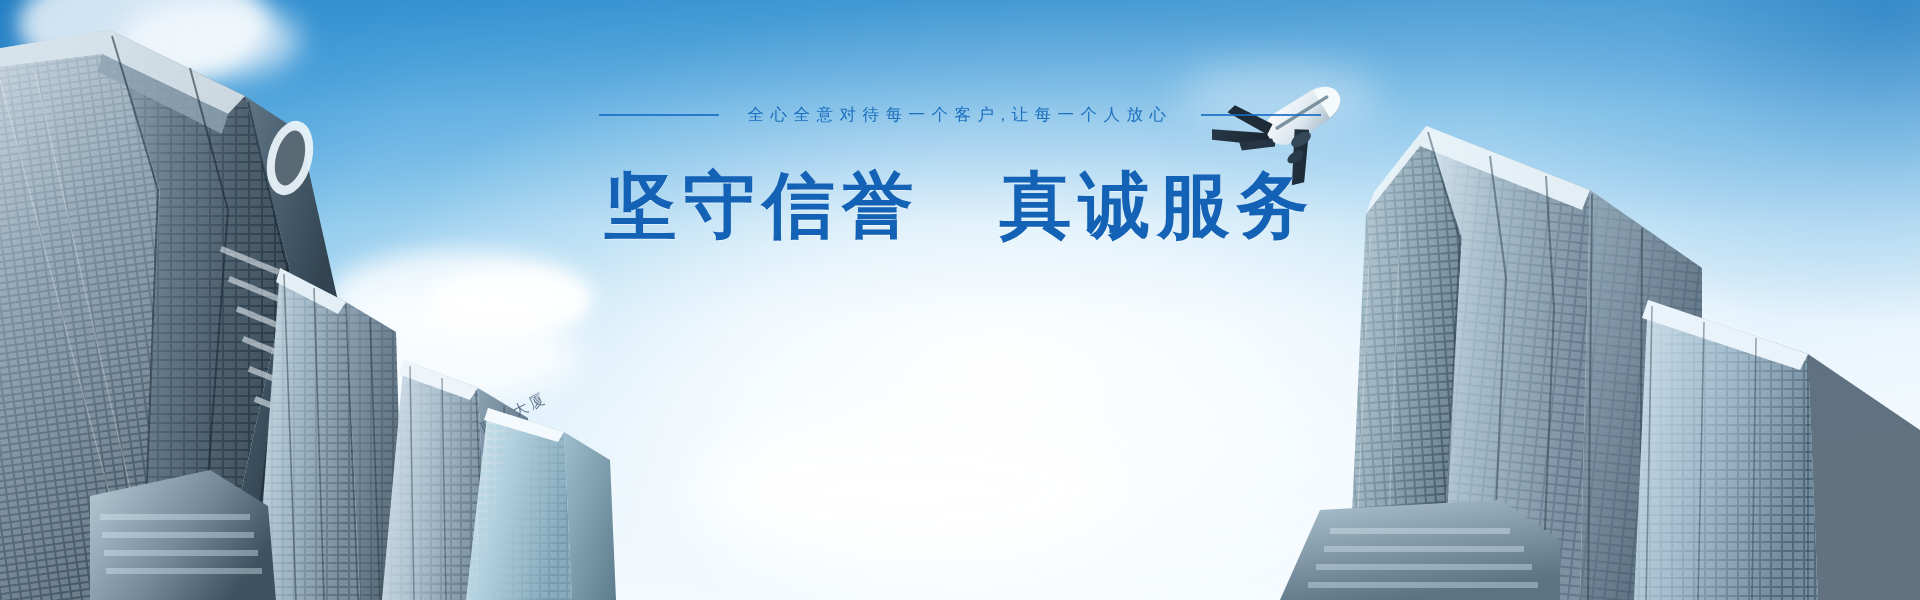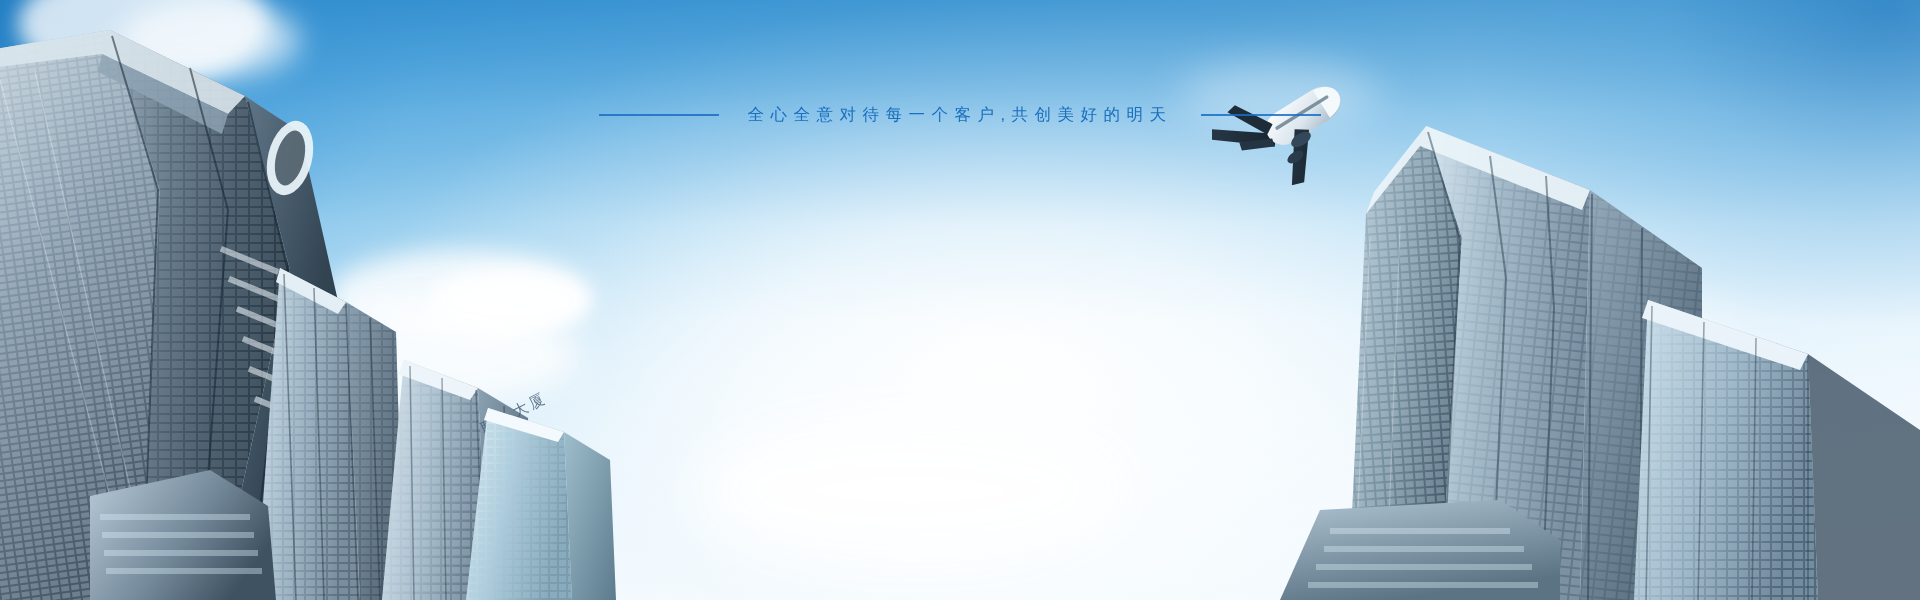--- a/index.html
+++ b/index.html
@@ -416,21 +416,22 @@
         <ellipse cx="84" cy="74" rx="11" ry="6" fill="#34485a"></ellipse>
         <ellipse cx="70" cy="86" rx="9" ry="5" fill="#2a3c4c"></ellipse>
       </g>
     </svg>
   </div>
 
   <div class="content">
 
     <div class="tagline-row">
       <span class="rule"></span>
-      <span class="tagline">全心全意对待每一个客户,共创美好的明天</span>
+      <span class="tagline">全心全意对待每一个客户,让每一个人放心</span>
       <span class="rule"></span>
     </div>
 
+    <h1 class="headline">坚守信誉　真诚服务</h1>
 
 
   </div>
 
 </div>
 
 </body></html>

